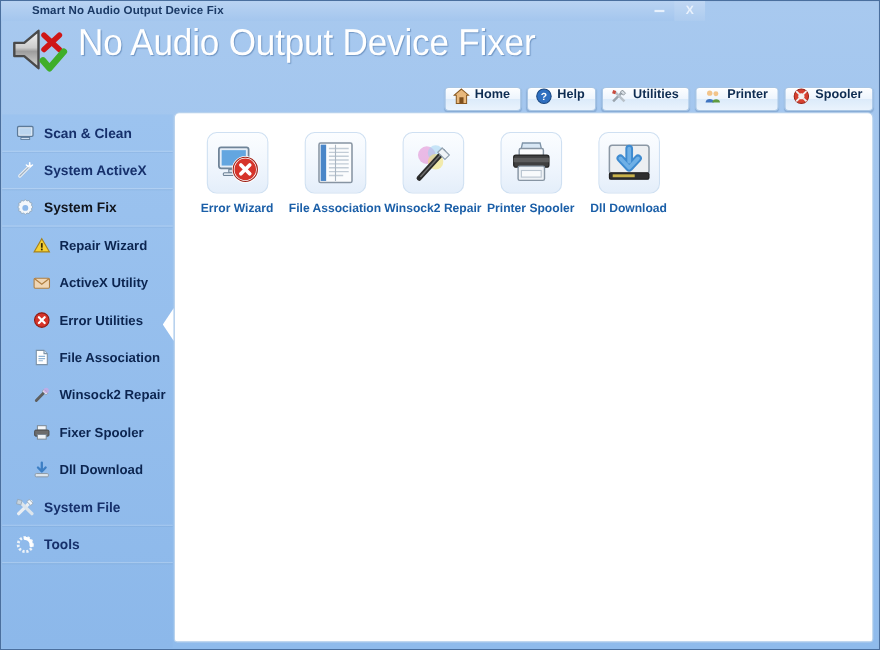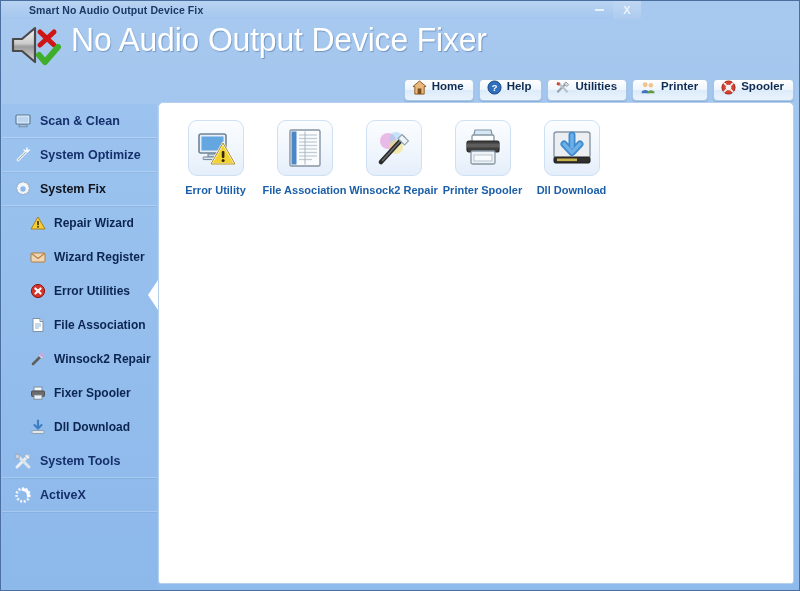--- a/index.html
+++ b/index.html
@@ -242,21 +242,21 @@
         <svg width="18" height="18" viewBox="0 0 18 18">
           <line x1="4" y1="14" x2="13" y2="5" stroke="#e9eef3" stroke-width="3" stroke-linecap="round"></line>
           <line x1="4" y1="14" x2="13" y2="5" stroke="#9fb0c0" stroke-width="1" stroke-linecap="round"></line>
           <g stroke="#ffffff" stroke-width="1.4" stroke-linecap="round">
             <line x1="13" y1="2" x2="13" y2="5"></line>
               <line x1="15.5" y1="4" x2="13.5" y2="5.5"></line>
             <line x1="10" y1="4" x2="12" y2="5.5"></line>
           </g>
         </svg>
       </span>
-      <span class="lbl">System Optimize</span>
+      <span class="lbl">System ActiveX</span>
     </div>
 
     <div class="side-row active">
       <span class="side-ico">
         <svg width="18" height="18" viewBox="0 0 18 18">
           <path d="M9 1.5 l1.6 1.2 1.9-.5 .7 1.9 1.9 .6 -.5 1.9 1.2 1.6 -1.2 1.6 .5 1.9 -1.9 .6 -.7 1.9 -1.9-.5 -1.6 1.2 -1.6-1.2 -1.9 .5 -.7-1.9 -1.9-.6 .5-1.9 -1.2-1.6 1.2-1.6 -.5-1.9 1.9-.6 .7-1.9 1.9 .5 Z" fill="#f3f7fb" stroke="#92a8bd" stroke-width=".8"></path>
           <circle cx="9" cy="9" r="2.7" fill="#8cb8ea"></circle>
         </svg>
       </span>
       <span class="lbl">System Fix</span>
@@ -273,21 +273,21 @@
       <span class="lbl">Repair Wizard</span>
     </div>
 
     <div class="side-row sub">
       <span class="side-ico small">
         <svg width="16" height="16" viewBox="0 0 16 16">
           <rect x="1" y="4" width="14" height="9" rx="1" fill="#f0d6b4" stroke="#b07f41" stroke-width="1"></rect>
           <path d="M1.5 4.5 L8 9.5 L14.5 4.5" fill="none" stroke="#b07f41" stroke-width="1.1"></path>
         </svg>
       </span>
-      <span class="lbl">Wizard Register</span>
+      <span class="lbl">ActiveX Utility</span>
     </div>
 
     <div class="side-row sub">
       <span class="side-ico small">
         <svg width="16" height="16" viewBox="0 0 16 16">
           <circle cx="8" cy="8" r="6.6" fill="#d6342a" stroke="#8e1b13" stroke-width="1"></circle>
           <g stroke="#ffffff" stroke-width="2.1" stroke-linecap="round">
             <line x1="5.4" y1="5.4" x2="10.6" y2="10.6"></line>
               <line x1="10.6" y1="5.4" x2="5.4" y2="10.6"></line>
           </g>
@@ -345,57 +345,59 @@
 
     <div class="side-row">
       <span class="side-ico">
         <svg width="18" height="18" viewBox="0 0 18 18">
           <line x1="3" y1="15" x2="14" y2="4" stroke="#e9eef3" stroke-width="3" stroke-linecap="round"></line>
           <path d="M12.5 2 L16 5.5 L14 7.5 L10.5 4 Z" fill="#f2f6fa" stroke="#93a4b4" stroke-width=".8"></path>
           <line x1="15" y1="15" x2="4.5" y2="4.5" stroke="#dde5ec" stroke-width="3" stroke-linecap="round"></line>
           <path d="M2 2 L6 3 L5 7 L1 6 Z" fill="#c8d4de" stroke="#93a4b4" stroke-width=".7"></path>
         </svg>
       </span>
-      <span class="lbl">System Tools</span>
+      <span class="lbl">System File</span>
     </div>
 
     <div class="side-row">
       <span class="side-ico">
         <svg width="18" height="18" viewBox="0 0 18 18">
           <circle cx="9" cy="9" r="6.5" fill="none" stroke="#eef3f8" stroke-width="2.6" stroke-dasharray="2 1.6"></circle>
           <path d="M9 3.5 A5.5 5.5 0 0 1 14.3 10" fill="none" stroke="#ffffff" stroke-width="3" stroke-linecap="round"></path>
         </svg>
       </span>
-      <span class="lbl">ActiveX</span>
+      <span class="lbl">Tools</span>
     </div>
 
     <div id="fix-notch"></div>
 
   </div>
 
   <div id="content">
     <div id="icon-grid">
-
-
 
       <div class="grid-cell">
         <div class="tile">
           <svg width="44" height="44" viewBox="0 0 44 44">
             <rect x="5" y="8" width="27" height="19" rx="2" fill="#e6eef7" stroke="#6f8498" stroke-width="1.6"></rect>
             <rect x="7.5" y="10.5" width="22" height="14" fill="#63a6e0"></rect>
             <rect x="14" y="28" width="9" height="3" fill="#cfdbe7" stroke="#6f8498" stroke-width="1"></rect>
             <rect x="9" y="31" width="19" height="2.6" rx="1" fill="#dde6ef" stroke="#6f8498" stroke-width="1"></rect>
-            <path d="M29 17 L41 38 L17 38 Z" fill="#f3d231" stroke="#ffffff" stroke-width="2.2" stroke-linejoin="round"></path>
-            <path d="M29 17 L41 38 L17 38 Z" fill="none" stroke="#a98918" stroke-width="1" stroke-linejoin="round"></path>
-            <rect x="27.8" y="25" width="2.6" height="7" rx="1" fill="#30260a"></rect>
-            <circle cx="29.1" cy="34.5" r="1.5" fill="#30260a"></circle>
+            <circle cx="29" cy="28" r="11" fill="#d6342a" stroke="#ffffff" stroke-width="2.4"></circle>
+            <circle cx="29" cy="28" r="11" fill="none" stroke="#9e2118" stroke-width="1"></circle>
+            <g stroke="#ffffff" stroke-width="3.4" stroke-linecap="round">
+              <line x1="25" y1="24" x2="33" y2="32"></line>
+                <line x1="33" y1="24" x2="25" y2="32"></line>
+            </g>
           </svg>
         </div>
-        <div class="tile-label">Error Utility</div>
+        <div class="tile-label">Error Wizard</div>
       </div>
+
+
 
       <div class="grid-cell">
         <div class="tile">
           <svg width="44" height="44" viewBox="0 0 44 44">
             <rect x="7" y="4" width="30" height="36" rx="1.5" fill="#fbfcfd" stroke="#8794a2" stroke-width="1.4"></rect>
             <rect x="8.5" y="5.5" width="5" height="33" fill="#4a86c8"></rect>
             <g stroke="#c2ccd6" stroke-width="1.3">
               <line x1="16" y1="9" x2="34" y2="9"></line>
                 <line x1="16" y1="12.5" x2="34" y2="12.5"></line>
               <line x1="16" y1="16" x2="34" y2="16"></line>

